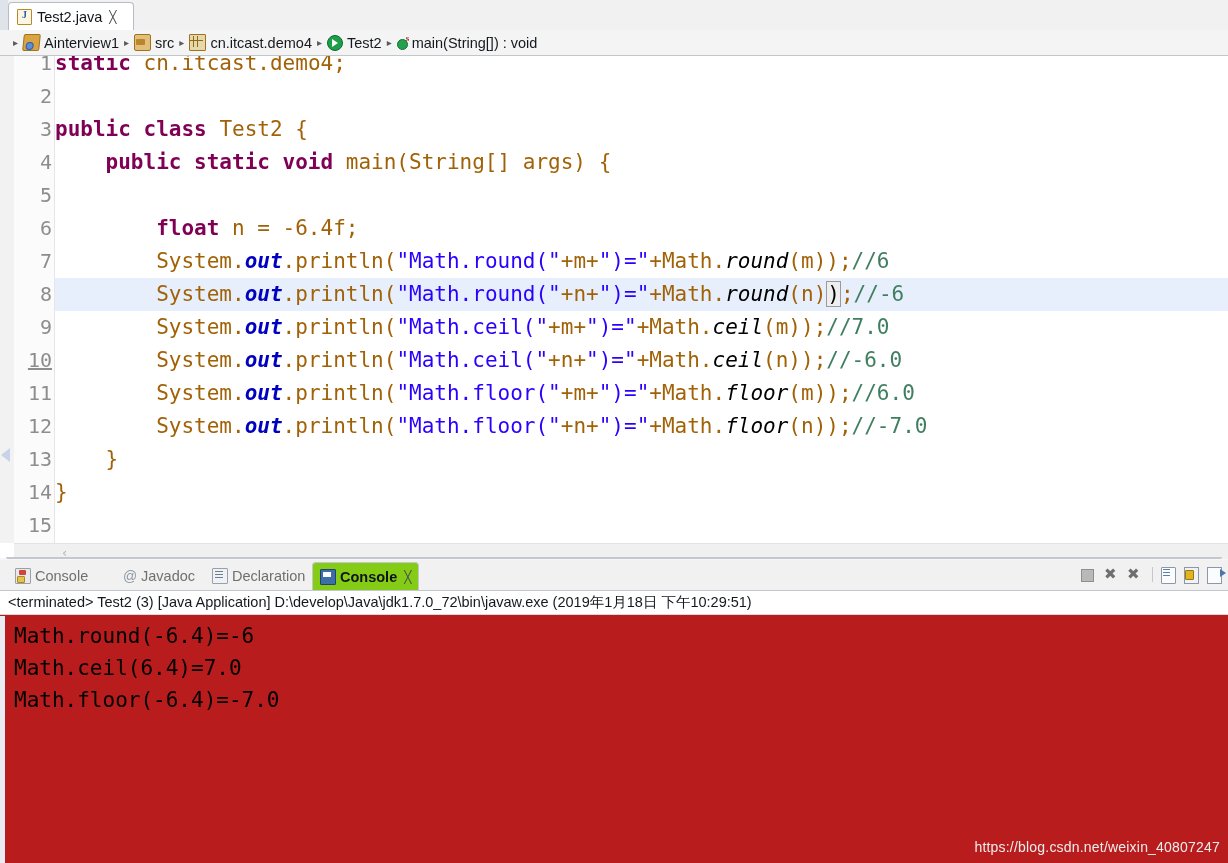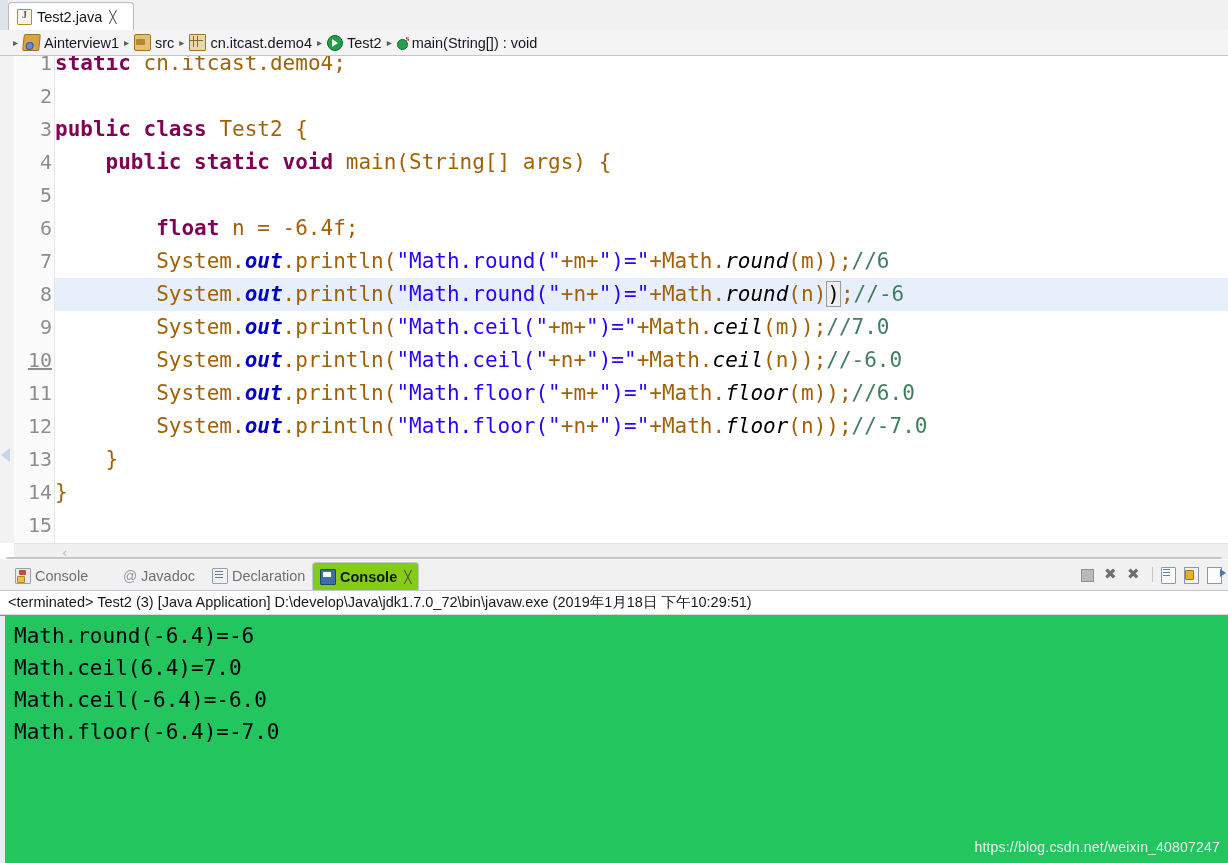--- a/index.html
+++ b/index.html
@@ -332,21 +332,21 @@
     content: ""; position: absolute; right: -2px; top: 3px;
     width: 0; height: 0;
     border-left: 6px solid #4a76ac;
     border-top: 4px solid transparent;
     border-bottom: 4px solid transparent;
   }
 
   .console-body {
     position: absolute; left: 0; top: 30px;
     width: 1228px; height: 273px;
-    background: #22c55e;
+    background: #b91c1c;
     border-top: 1px solid #c2c7ce;
   }
   .console-head {
     position: absolute; left: 0; top: 0;
     width: 1228px; height: 24px;
     background: #ffffff;
     border-bottom: 1px solid #d8d8da;
     display: flex; align-items: center;
     padding-left: 8px; box-sizing: border-box;
   }
@@ -515,20 +515,19 @@
     </div>
 
     <div class="console-body">
       <div class="console-head">
         <span class="ch-text">&lt;terminated&gt; Test2 (3) [Java Application] D:\develop\Java\jdk1.7.0_72\bin\javaw.exe (2019年1月18日 下午10:29:51)</span>
       </div>
       <div class="console-out" id="console-out">
         <div class="console-left-rail"></div>
           <div class="out-line">Math.round(-6.4)=-6</div>
           <div class="out-line">Math.ceil(6.4)=7.0</div>
-          <div class="out-line">Math.ceil(-6.4)=-6.0</div>
           <div class="out-line">Math.floor(-6.4)=-7.0</div>
         </div>
     </div>
 
     <div class="watermark">https://blog.csdn.net/weixin_40807247</div>
   </div>
 </div>
 
 </body></html>

